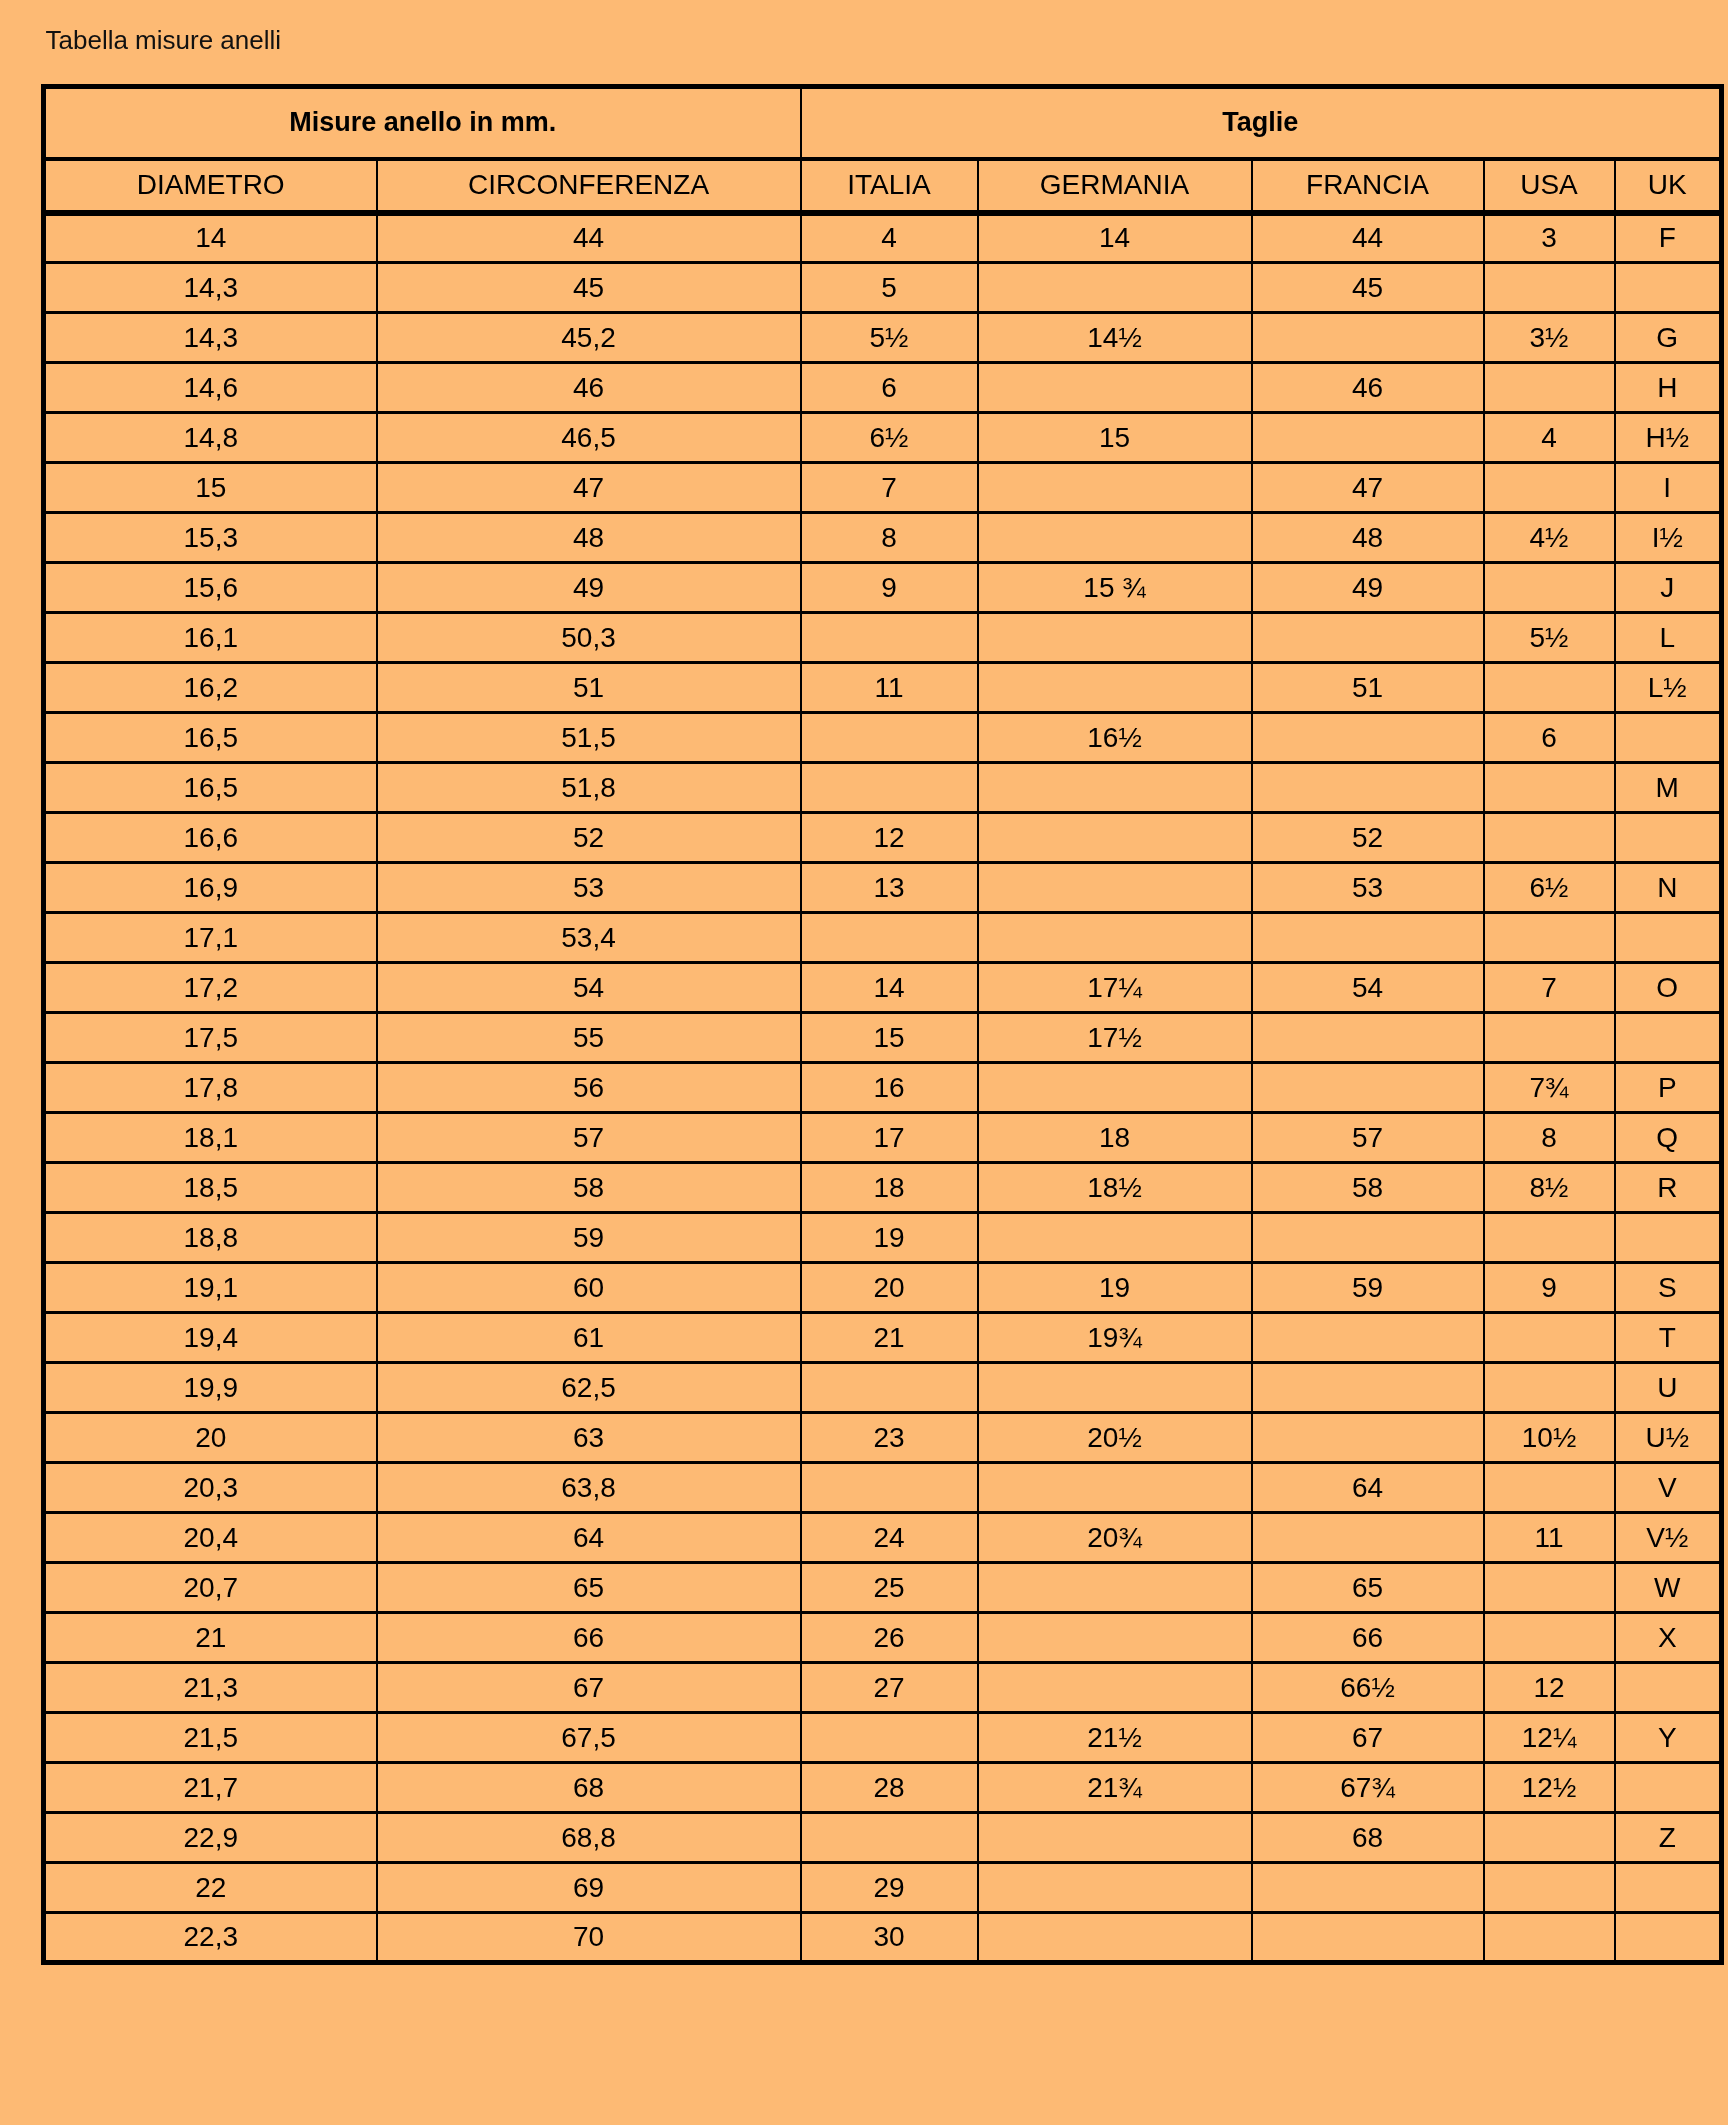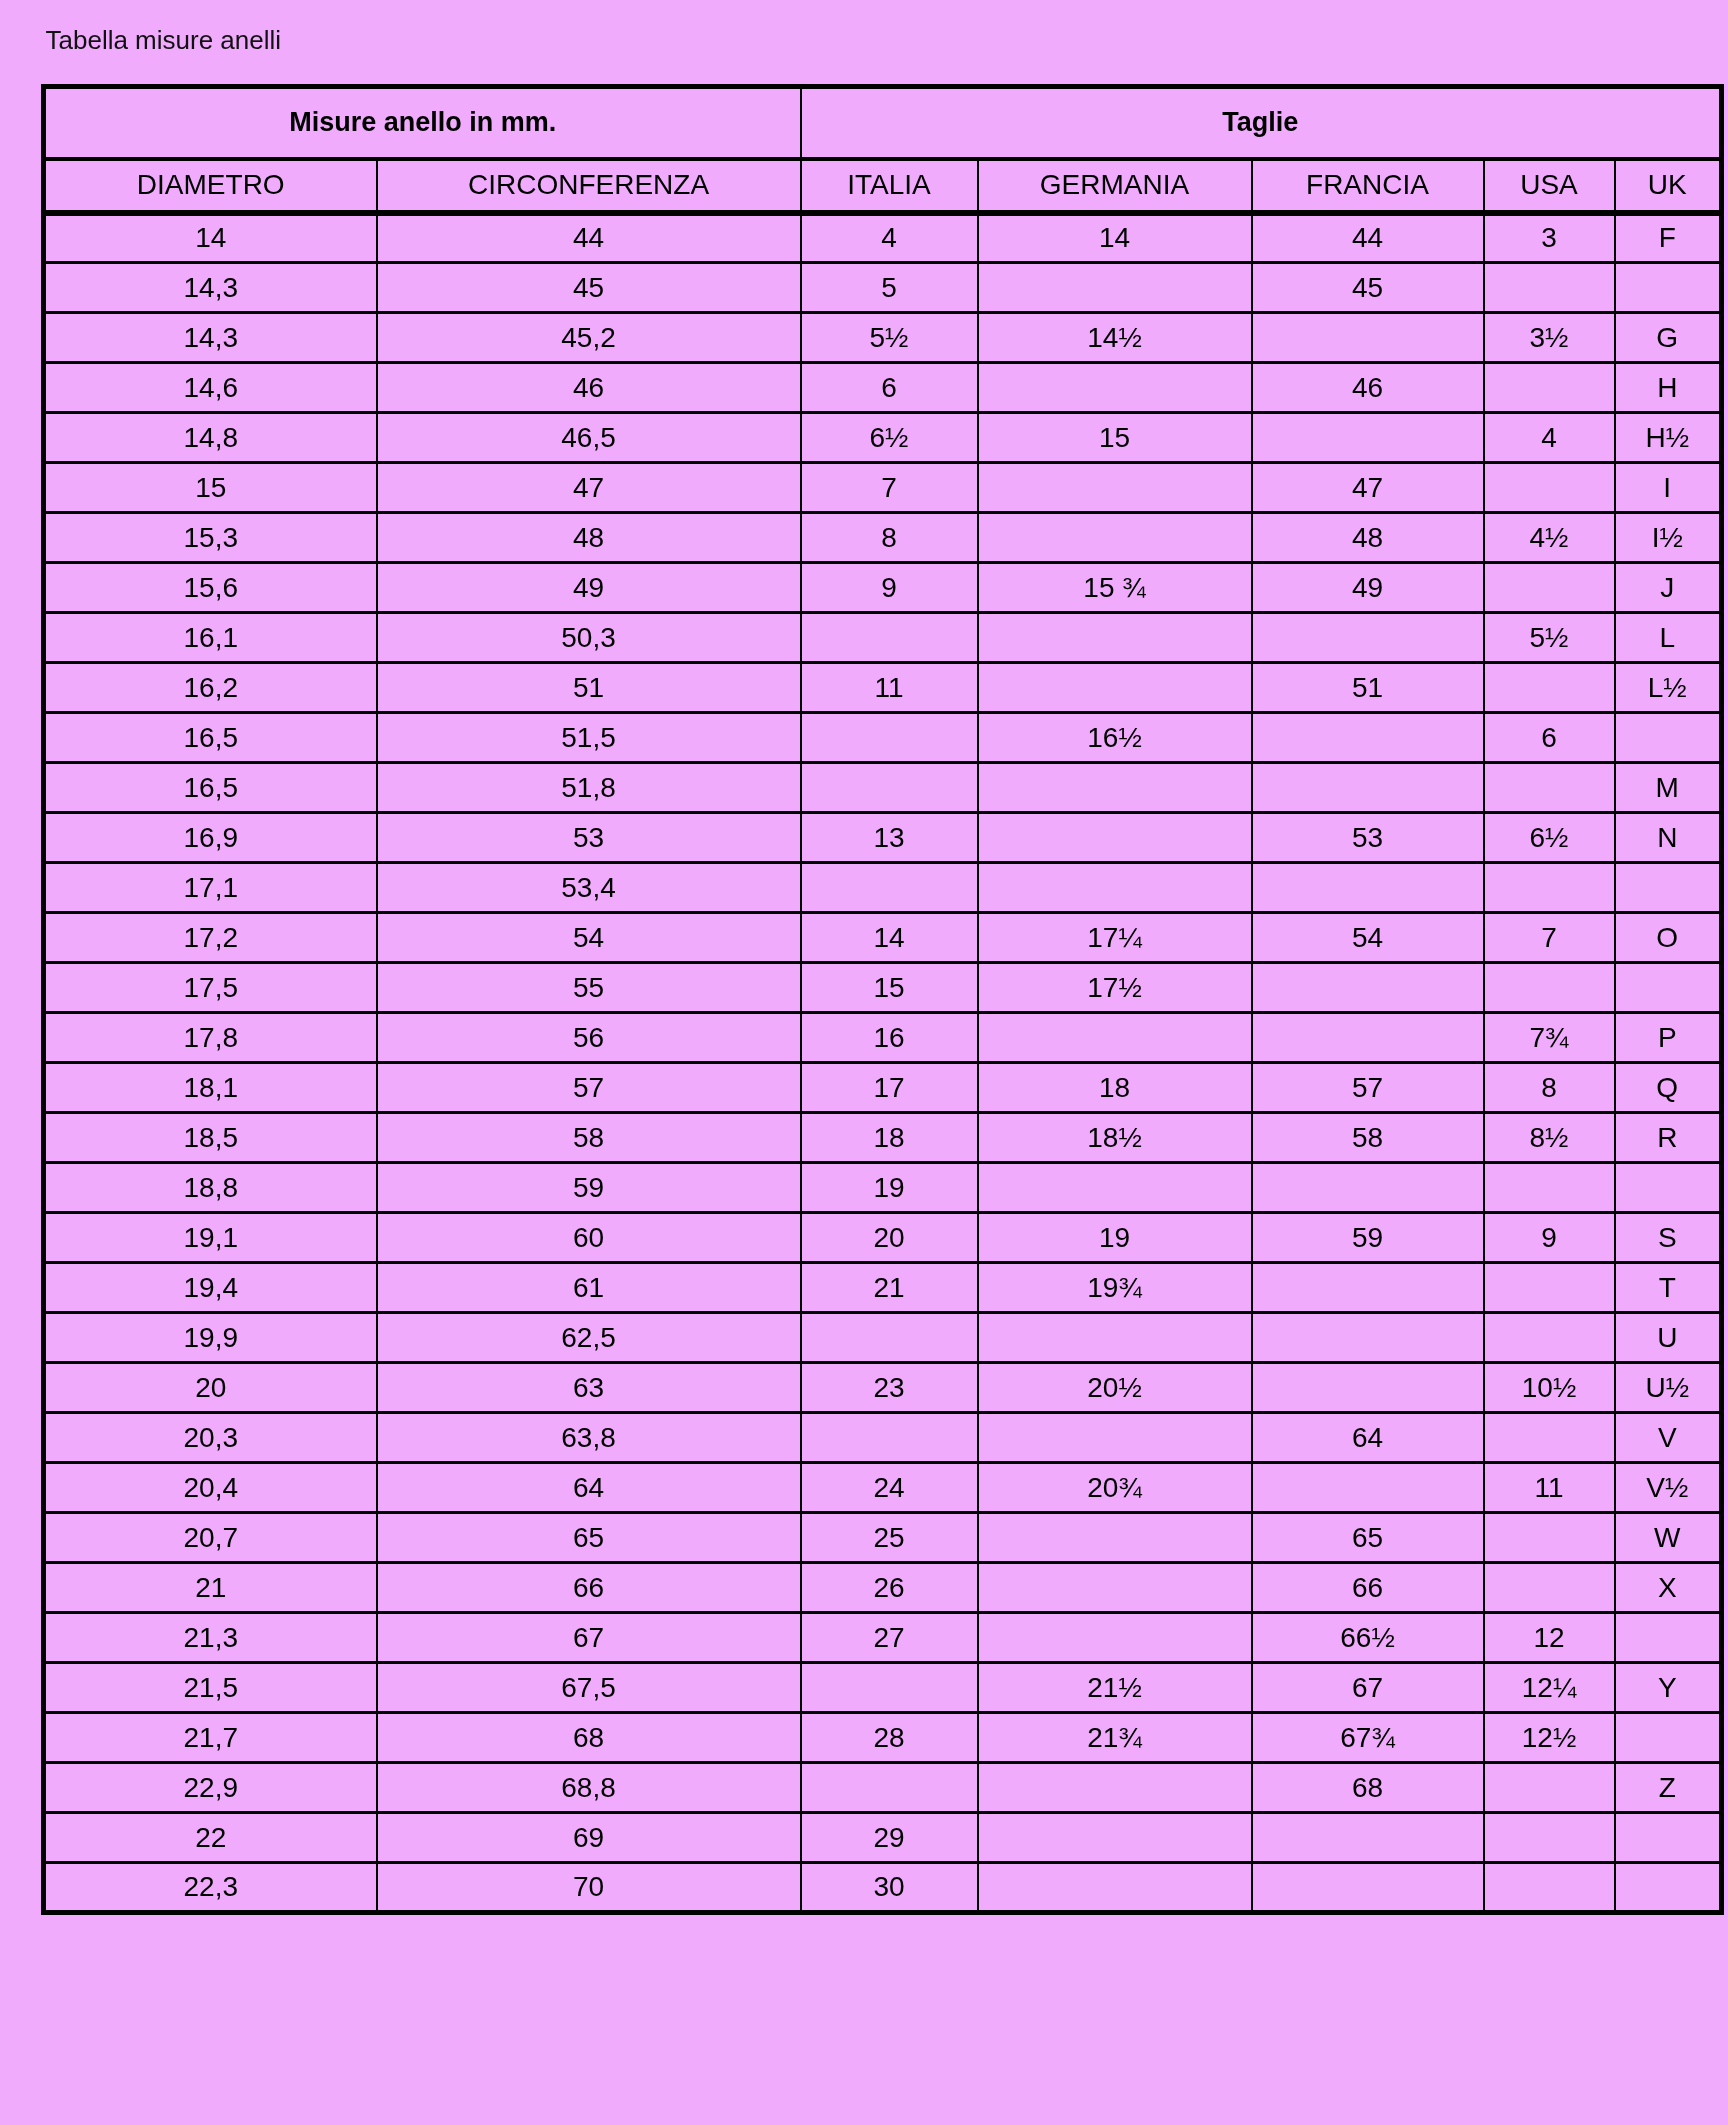--- a/index.html
+++ b/index.html
@@ -5,21 +5,21 @@
   * { margin: 0; padding: 0; box-sizing: border-box; }
   html, body {
     width: 1728px;
     background: #ffffff;
     font-family: "Liberation Sans", sans-serif;
     color: #000000;
   }
   .page {
     width: 1728px;
     height: 2125px;
-    background: #f0abfc;
+    background: #fdba74;
     padding: 25px 9px 0 41px;
   }
   .doc-title {
     font-size: 26px;
     font-weight: 400;
     color: #111111;
     margin-left: 4.5px;
     letter-spacing: 0px;
   }
   table.ring-table {
@@ -194,20 +194,29 @@
         <tr>
           <td>16,5</td>
           <td>51,8</td>
           <td></td>
           <td></td>
           <td></td>
           <td></td>
           <td>M</td>
         </tr>
         <tr>
+          <td>16,6</td>
+          <td>52</td>
+          <td>12</td>
+          <td></td>
+          <td>52</td>
+          <td></td>
+          <td></td>
+        </tr>
+        <tr>
           <td>16,9</td>
           <td>53</td>
           <td>13</td>
           <td></td>
           <td>53</td>
           <td>6½</td>
           <td>N</td>
         </tr>
         <tr>
           <td>17,1</td>

